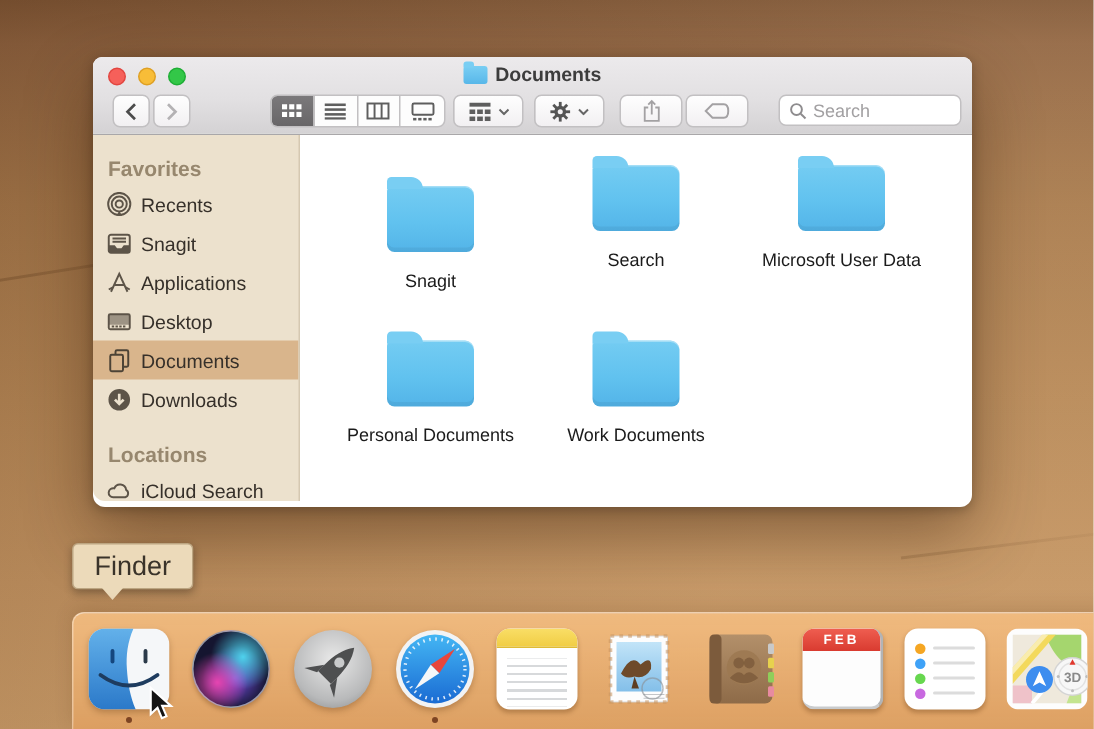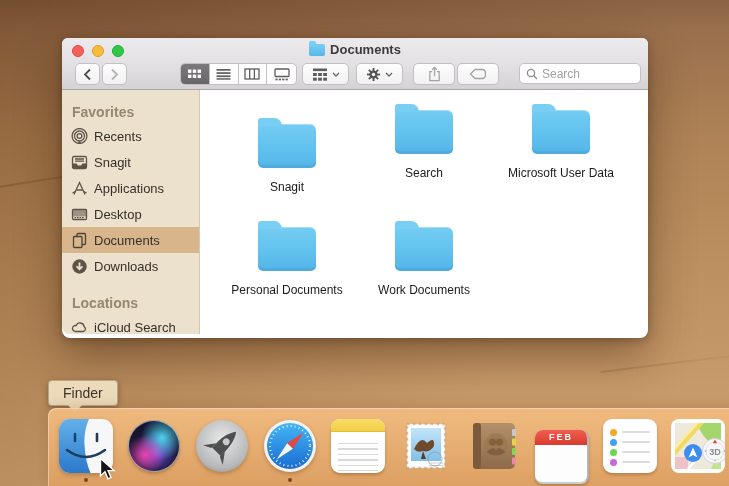--- a/index.html
+++ b/index.html
@@ -76,22 +76,22 @@
   .folder-cell { position:absolute; width:124px; text-align:center; }
   .folder-glyph { width:58px; height:44px; margin:6px auto 0; position:relative; border-radius:3px 6px 5px 5px;
     background:linear-gradient(180deg,#74ccf2 0%,#61c2ef 55%,#53b4e8 100%);
     box-shadow:inset 0 -3px 0 rgba(0,0,0,.05), inset 0 1px 0 rgba(255,255,255,.35); }
   .folder-glyph::before { content:''; position:absolute; top:-6px; left:0; width:24px; height:8px; border-radius:3px 8px 0 0; background:#79cef3; }
   .folder-label { margin-top:12px; font-size:12px; line-height:14px; color:#1b1b1b; }
   #cell-0 { left:25px; top:28px; } #cell-1 { left:162px; top:14px; } #cell-2 { left:299px; top:14px; }
   #cell-3 { left:25px; top:131px; } #cell-4 { left:162px; top:131px; }
 
   
-  .tooltip { position:absolute; left:48px; top:380px; background:#ecdaba; border:1px solid rgba(130,100,60,.45);
-    border-radius:4px; padding:4px 14px; font-size:14px; color:#3a332a; box-shadow:0 2px 6px rgba(0,0,0,.3); }
+  .tooltip { position:absolute; left:48px; top:362px; background:#ecdaba; border:1px solid rgba(130,100,60,.45);
+    border-radius:4px; padding:4px 14px; font-size:18px; color:#3a332a; box-shadow:0 2px 6px rgba(0,0,0,.3); }
   .tooltip::after { content:''; position:absolute; left:19px; top:100%; border-left:7px solid transparent;
     border-right:7px solid transparent; border-top:8px solid #ecdaba; }
 
   
   .dock {
     position:absolute; left:48px; top:408px; width:690px; height:78px;
     background:linear-gradient(rgba(242,188,128,.94), rgba(222,160,98,.92));
     border-top:1px solid rgba(255,255,255,.5); border-left:1px solid rgba(255,255,255,.35);
     border-radius:8px 0 0 0; box-shadow:0 -3px 12px rgba(80,40,10,.15);
     display:flex; gap:14px; padding:10px 0 0 10px;
@@ -109,21 +109,21 @@
       radial-gradient(circle at 55% 62%, rgba(130,90,255,.85), rgba(130,90,255,0) 52%),
       #151530;
     box-shadow:0 2px 3px rgba(90,45,10,.3); }
 
   .icon-notes { background:#fff; border-radius:9px; overflow:hidden; box-shadow:0 2px 3px rgba(90,45,10,.3); }
   .notes-top { height:13px; background:linear-gradient(#f9de66,#f1cd45); border-bottom:1px solid #e0bb35; }
   .notes-lines { margin:7px 7px 0; height:32px;
     background:repeating-linear-gradient(#fff 0 4px, #d7d9db 4px 5.5px); }
 
   .icon-cal { background:#fdfdfd; border-radius:8px; overflow:hidden; text-align:center;
-    border-right:2px solid #b2b4b6; border-bottom:2px solid #c9cbcd; box-shadow:0 2px 3px rgba(90,45,10,.3);margin-top:11px; }
+    border-right:2px solid #b2b4b6; border-bottom:2px solid #c9cbcd; box-shadow:0 2px 3px rgba(90,45,10,.3); }
   .cal-month { height:15px; line-height:15px; background:linear-gradient(#ef5e50,#d93b30); color:#fff;
     font-size:9px; font-weight:bold; letter-spacing:2px; }
   .cal-day { font-size:28px; color:#1d1d1f; line-height:36px; font-weight:400; }
 
   .icon-rem { background:#fff; border-radius:9px; padding:8px 7px 0; box-shadow:0 2px 3px rgba(90,45,10,.3); }
   .rem-row { display:flex; align-items:center; gap:5px; height:10px; }
   .rem-dot { width:7px; height:7px; border-radius:50%; flex:none; }
   .rem-line { flex:1; height:2px; background:#dcdcdc; border-radius:1px; }
 </style>
 </head>

